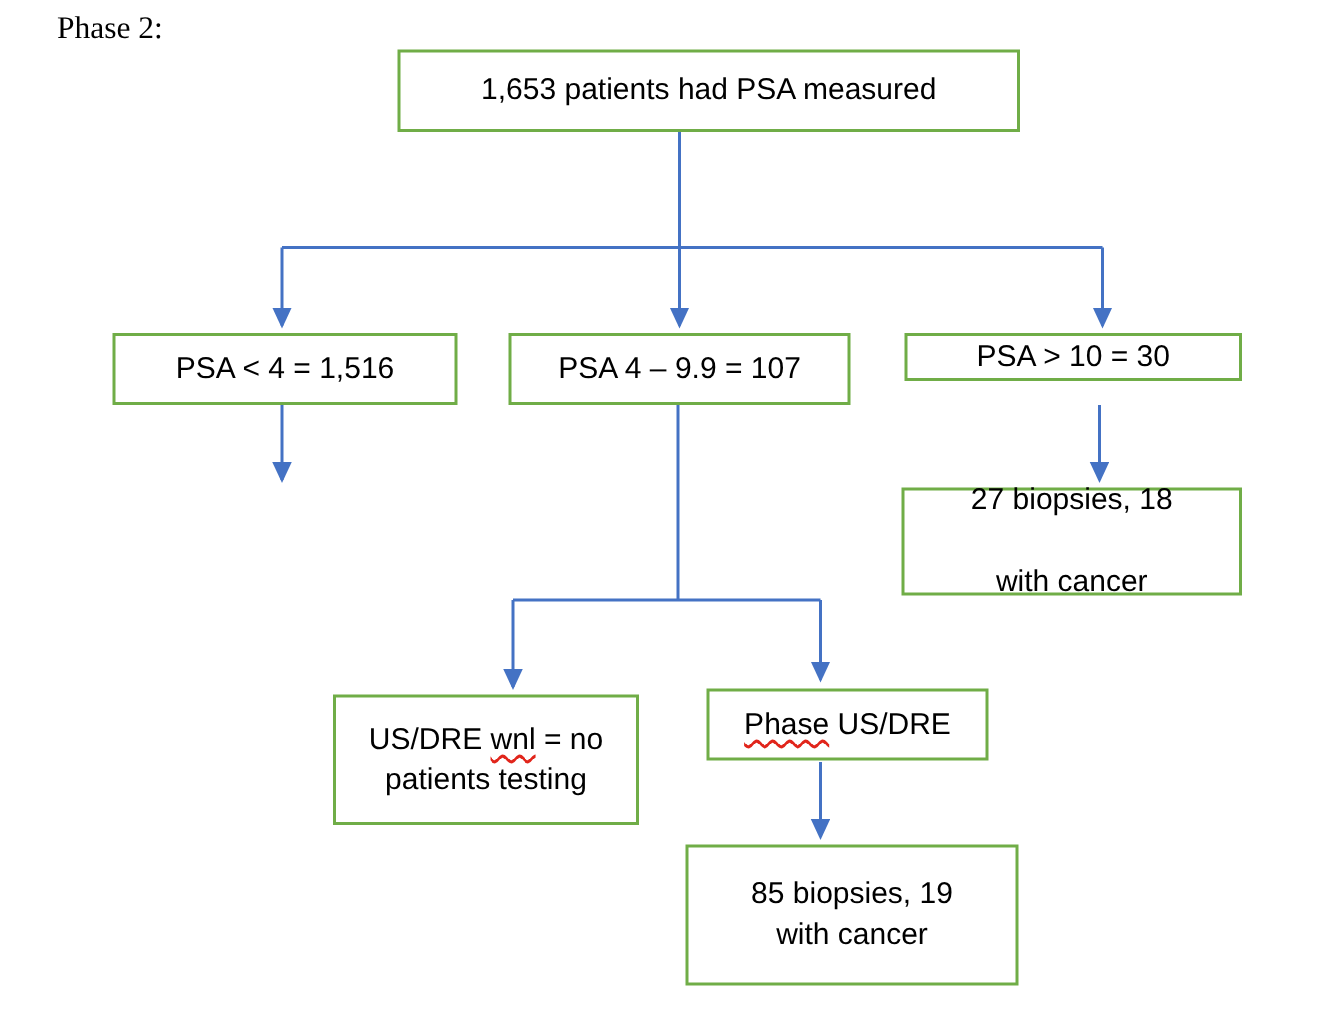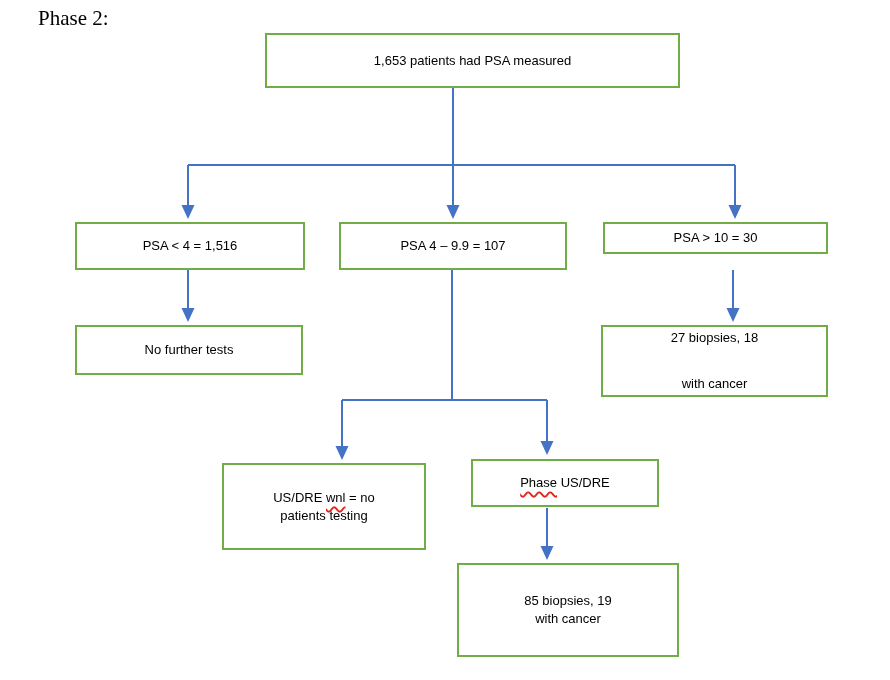--- a/index.html
+++ b/index.html
@@ -45,21 +45,21 @@
 
   .node {
     position: absolute;
     border: 2px solid var(--box-border);
     background: var(--background);
     display: flex;
     flex-direction: column;
     align-items: center;
     justify-content: center;
     text-align: center;
-    font-size: 13px;
+    font-size: 20px;
     line-height: 1.35;
     color: var(--text);
   }
 
   .n-root       { left: 265px; top: 33px;  width: 415px; height: 55px; }
   .n-psa-low    { left: 75px;  top: 222px; width: 230px; height: 48px; }
   .n-psa-mid    { left: 339px; top: 222px; width: 228px; height: 48px; }
   .n-psa-high   { left: 603px; top: 222px; width: 225px; height: 32px; }
   .n-no-further { left: 75px;  top: 325px; width: 228px; height: 50px; }
   .n-high-biopsy{ left: 601px; top: 325px; width: 227px; height: 72px; gap: 28px; }
@@ -119,23 +119,20 @@
   </div>
 
   <div class="node n-psa-mid">
     <div class="line">PSA 4 – 9.9 = 107</div>
   </div>
 
   <div class="node n-psa-high">
     <div class="line">PSA &gt; 10 = 30</div>
   </div>
 
-  <div class="node n-no-further">
-    <div class="line">No further tests</div>
-  </div>
 
   <div class="node n-high-biopsy">
     <div class="line">27 biopsies, 18</div>
     <div class="line">with cancer</div>
   </div>
 
   <div class="node n-wnl">
     <div class="line"><span>US/DRE </span><span class="misspelled">wnl</span><span> = no</span></div>
     <div class="line">patients testing</div>
   </div>

